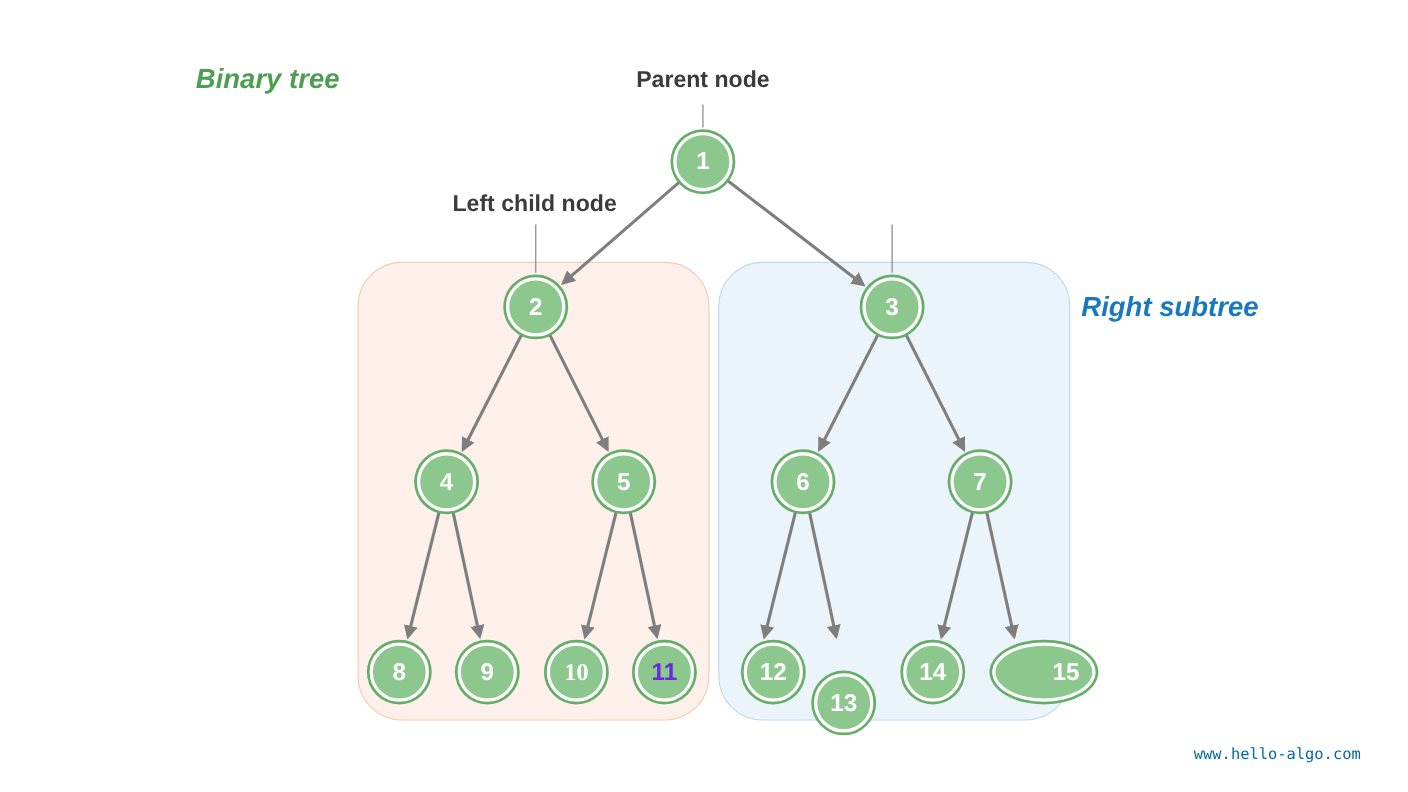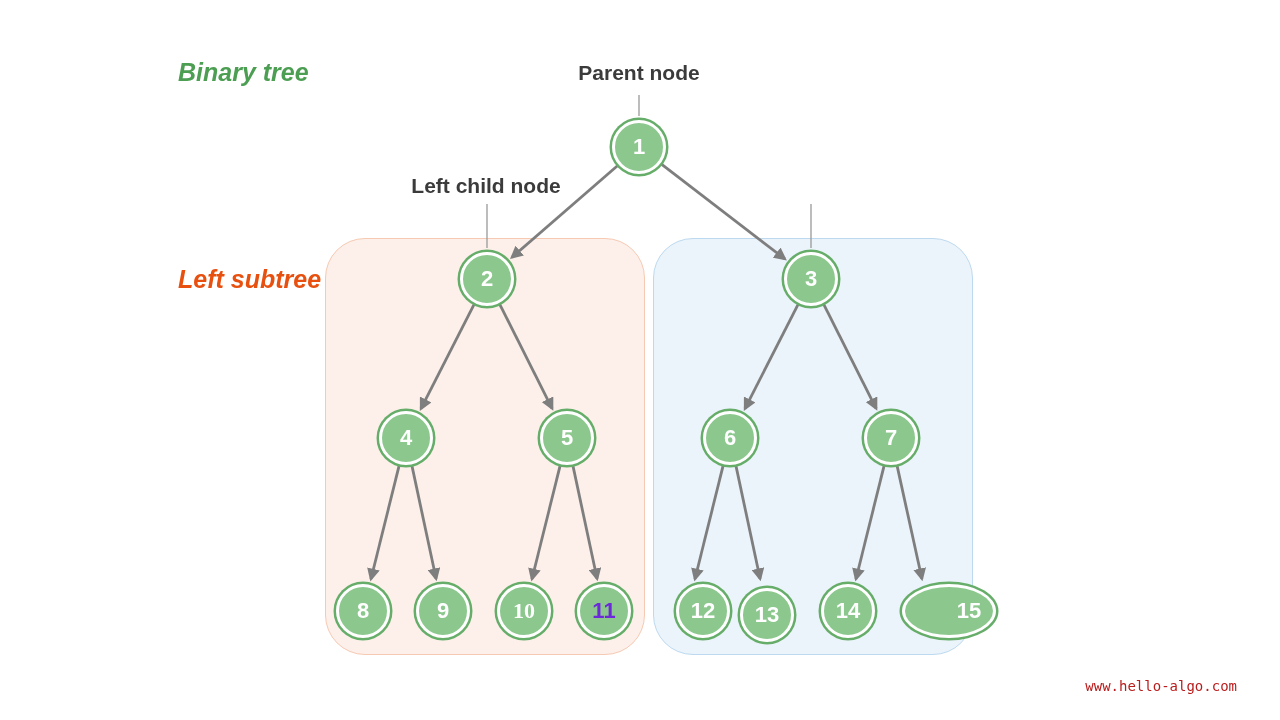--- a/index.html
+++ b/index.html
@@ -110,30 +110,30 @@
       <div class="tree-node" style="left: 784px; top: 252px; background: rgb(140, 200, 142); border-color: rgb(255, 255, 255); color: rgb(255, 255, 255); box-shadow: rgb(102, 173, 105) 0px 0px 0px 2.5px;">3</div>
       <div class="tree-node" style="left: 379px; top: 411px; background: rgb(140, 200, 142); border-color: rgb(255, 255, 255); color: rgb(255, 255, 255); box-shadow: rgb(102, 173, 105) 0px 0px 0px 2.5px;">4</div>
       <div class="tree-node" style="left: 540px; top: 411px; background: rgb(140, 200, 142); border-color: rgb(255, 255, 255); color: rgb(255, 255, 255); box-shadow: rgb(102, 173, 105) 0px 0px 0px 2.5px;">5</div>
       <div class="tree-node" style="left: 703px; top: 411px; background: rgb(140, 200, 142); border-color: rgb(255, 255, 255); color: rgb(255, 255, 255); box-shadow: rgb(102, 173, 105) 0px 0px 0px 2.5px;">6</div>
       <div class="tree-node" style="left: 864px; top: 411px; background: rgb(140, 200, 142); border-color: rgb(255, 255, 255); color: rgb(255, 255, 255); box-shadow: rgb(102, 173, 105) 0px 0px 0px 2.5px;">7</div>
       <div class="tree-node" style="left: 336px; top: 584px; background: rgb(140, 200, 142); border-color: rgb(255, 255, 255); color: rgb(255, 255, 255); box-shadow: rgb(102, 173, 105) 0px 0px 0px 2.5px;">8</div>
       <div class="tree-node" style="left: 416px; top: 584px; background: rgb(140, 200, 142); border-color: rgb(255, 255, 255); color: rgb(255, 255, 255); box-shadow: rgb(102, 173, 105) 0px 0px 0px 2.5px;">9</div>
       <div class="tree-node" style="left: 497px; top: 584px; background: rgb(140, 200, 142); border-color: rgb(255, 255, 255); color: rgb(255, 255, 255); box-shadow: rgb(102, 173, 105) 0px 0px 0px 2.5px; font-family: Liberation Serif, serif;">10</div>
       <div class="tree-node" style="left: 577px; top: 584px; background: rgb(140, 200, 142); border-color: rgb(255, 255, 255); color: #6d28d9; box-shadow: rgb(102, 173, 105) 0px 0px 0px 2.5px;">11</div>
       <div class="tree-node" style="left: 660px; top: 584px; background: rgb(140, 200, 142); border-color: rgb(255, 255, 255); color: rgb(255, 255, 255); box-shadow: rgb(102, 173, 105) 0px 0px 0px 2.5px; margin-left: 16px;">12</div>
-      <div class="tree-node" style="left: 740px; top: 588px; background: rgb(140, 200, 142); border-color: rgb(255, 255, 255); color: rgb(255, 255, 255); box-shadow: rgb(102, 173, 105) 0px 0px 0px 2.5px;">13</div>
+      <div class="tree-node" style="left: 740px; top: 612px; background: rgb(140, 200, 142); border-color: rgb(255, 255, 255); color: rgb(255, 255, 255); box-shadow: rgb(102, 173, 105) 0px 0px 0px 2.5px;">13</div>
       <div class="tree-node" style="left: 821px; top: 584px; background: rgb(140, 200, 142); border-color: rgb(255, 255, 255); color: rgb(255, 255, 255); box-shadow: rgb(102, 173, 105) 0px 0px 0px 2.5px;">14</div>
       <div class="tree-node" style="left: 902px; top: 584px; background: rgb(140, 200, 142); border-color: rgb(255, 255, 255); color: rgb(255, 255, 255); box-shadow: rgb(102, 173, 105) 0px 0px 0px 2.5px; padding-left: 40px;">15</div>
     </div>
 
   <div class="label big-label" style="left: 178px; top: 58px; color: rgb(76, 158, 83);">Binary tree</div>
 
   <div class="label mid-label centered" style="left: 639px; top: 61px; color: rgb(59, 59, 59);">Parent node</div>
 
   <div class="label mid-label centered" style="left: 486px; top: 174px; color: rgb(59, 59, 59);">Left child node</div>
 
 
-  <div class="label big-label" style="left: 178px; top: 265px; color: rgb(232, 80, 15);">Left subtree</div>
 
+  <div class="label big-label" style="left: 983px; top: 265px; color: rgb(24, 121, 192);">Right subtree</div>
 
-  <div class="watermark" style="color: #b91c1c;">www.hello-algo.com</div>
+  <div class="watermark" style="color: #0369a1;">www.hello-algo.com</div>
 
 </div>
 
 </body></html>

